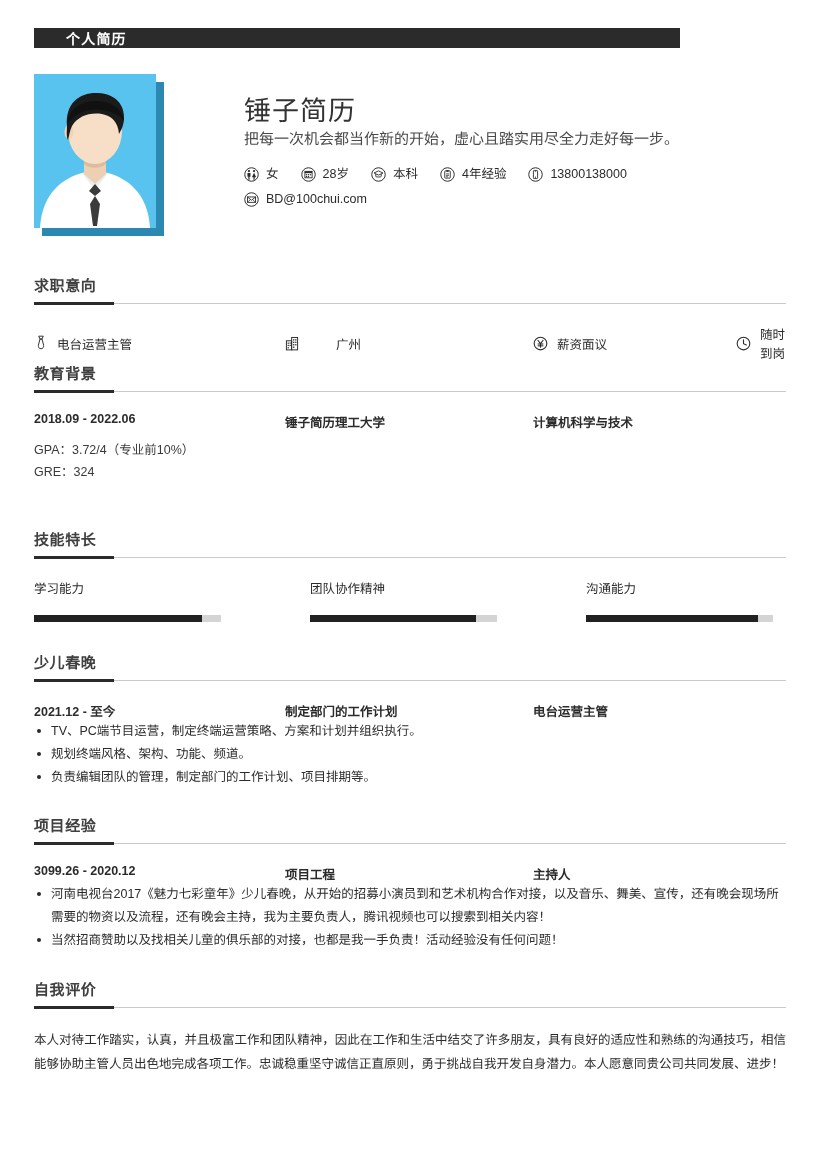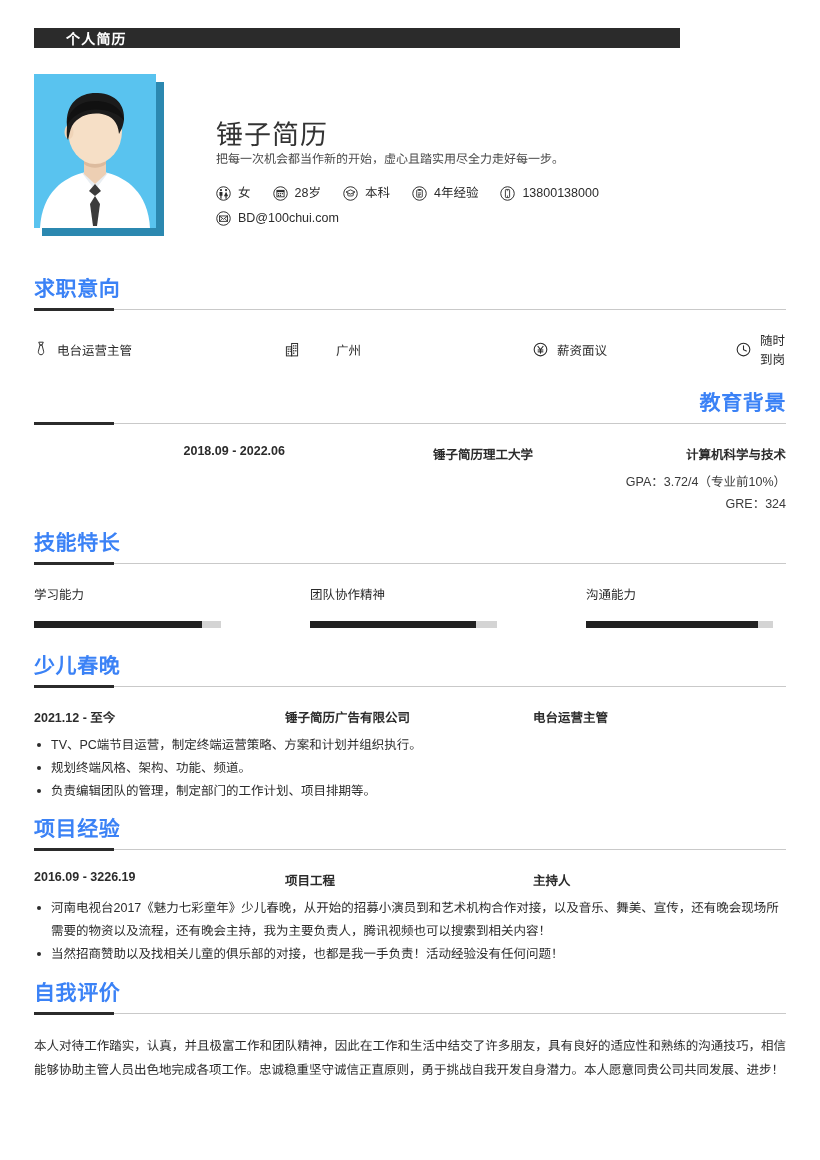--- a/index.html
+++ b/index.html
@@ -51,21 +51,22 @@
     letter-spacing: 1.2px;
   }
 
   
   .profile {
     position: absolute;
     top: 74px;
     left: 34px;
     width: 752px;
     display: flex;
-    align-items: flex-end;
+    align-items: center;
+    gap: 28px;
   }
 
   .photo-wrap {
     position: relative;
     width: 130px;
     height: 162px;
     flex: 0 0 130px;
   }
   .photo-shadow {
     position: absolute;
@@ -92,21 +93,21 @@
   }
   .name {
     font-size: 27px;
     font-weight: normal;
     color: #333;
     letter-spacing: 1px;
     line-height: 1.1;
   }
   .tagline {
     margin-top: 1px;
-    font-size: 12px;
+    font-size: 15px;
     color: #4a4a4a;
     line-height: 1.4;
   }
   .meta-rows { margin-top: 18px; }
   .meta-row {
     display: flex;
     align-items: center;
     flex-wrap: wrap;
     margin-bottom: 10px;
   }
@@ -120,23 +121,23 @@
   .meta-item .ic { margin-right: 7px; display: flex; align-items: center; }
   .meta-item .tx { line-height: 1; }
 
   
   .section {
     position: absolute;
     left: 34px;
     width: 752px;
   }
   .sec-title {
-    font-size: 21px;
+    font-size: 15px;
     font-weight: bold;
-    color: #3b82f6;
+    color: #404040;
     letter-spacing: 0.6px;
     line-height: 1;
     padding-bottom: 10px;
   }
   .sec-rule {
     position: relative;
     height: 3px;
     background: #d9d9d9;
     margin-bottom: 0;
   }
@@ -175,21 +176,21 @@
   .col-b { width: 248px; flex: 0 0 248px; }
   .col-c { flex: 1 1 auto; }
 
   .sub-lines { margin-top: 9px; }
   .sub-line {
     font-size: 12.5px;
     color: #3a3a3a;
     line-height: 1.75;
   }
 
-  .bullets { margin-top: 8px; list-style: none; }
+  .bullets { list-style: none; }
   .bullets li {
     position: relative;
     padding-left: 17px;
     font-size: 12.5px;
     color: #2b2b2b;
     line-height: 1.85;
   }
   .bullets li::before {
     content: "";
     position: absolute;
@@ -430,21 +431,21 @@
               <path d="M9 4.6 L9 9.2 L12.4 10.8" fill="none" stroke="#2b2b2b" stroke-width="1.3" stroke-linecap="round"></path>
             </svg>
           </span>
           <span>随时到岗</span>
         </div>
 
       </div>
     </div>
   </div>
 
-  <div class="section" style="top:392px;text-align:right;">
+  <div class="section" style="top:366px;">
     <div class="sec-title">教育背景</div>
     <div class="sec-rule thin"></div>
     <div class="sec-body">
       <div class="entry-head">
         <div class="col-a">2018.09 - 2022.06</div>
         <div class="col-b">锤子简历理工大学</div>
         <div class="col-c">计算机科学与技术</div>
       </div>
       <div class="sub-lines">
         <div class="sub-line">GPA：3.72/4（专业前10%）</div>
@@ -483,37 +484,37 @@
       </div>
     </div>
   </div>
 
   <div class="section" style="top:655px;">
     <div class="sec-title">少儿春晚</div>
     <div class="sec-rule thin"></div>
     <div class="sec-body">
       <div class="entry-head">
         <div class="col-a">2021.12 - 至今</div>
-        <div class="col-b">锤子简历广告有限公司</div>
+        <div class="col-b">制定部门的工作计划</div>
         <div class="col-c">电台运营主管</div>
       </div>
       <ul class="bullets">
         <li>TV、PC端节目运营，制定终端运营策略、方案和计划并组织执行。</li>
         <li>规划终端风格、架构、功能、频道。</li>
         <li>负责编辑团队的管理，制定部门的工作计划、项目排期等。</li>
       </ul>
     </div>
   </div>
 
   <div class="section" style="top:818px;">
     <div class="sec-title">项目经验</div>
     <div class="sec-rule thin"></div>
     <div class="sec-body">
       <div class="entry-head">
-        <div class="col-a">2016.09 - 3226.19</div>
+        <div class="col-a">3099.26 - 2020.12</div>
         <div class="col-b">项目工程</div>
         <div class="col-c">主持人</div>
       </div>
       <ul class="bullets">
         <li>河南电视台2017《魅力七彩童年》少儿春晚，从开始的招募小演员到和艺术机构合作对接，以及音乐、舞美、宣传，还有晚会现场所需要的物资以及流程，还有晚会主持，我为主要负责人，腾讯视频也可以搜索到相关内容！</li>
         <li>当然招商赞助以及找相关儿童的俱乐部的对接，也都是我一手负责！活动经验没有任何问题！</li>
       </ul>
     </div>
   </div>
 

